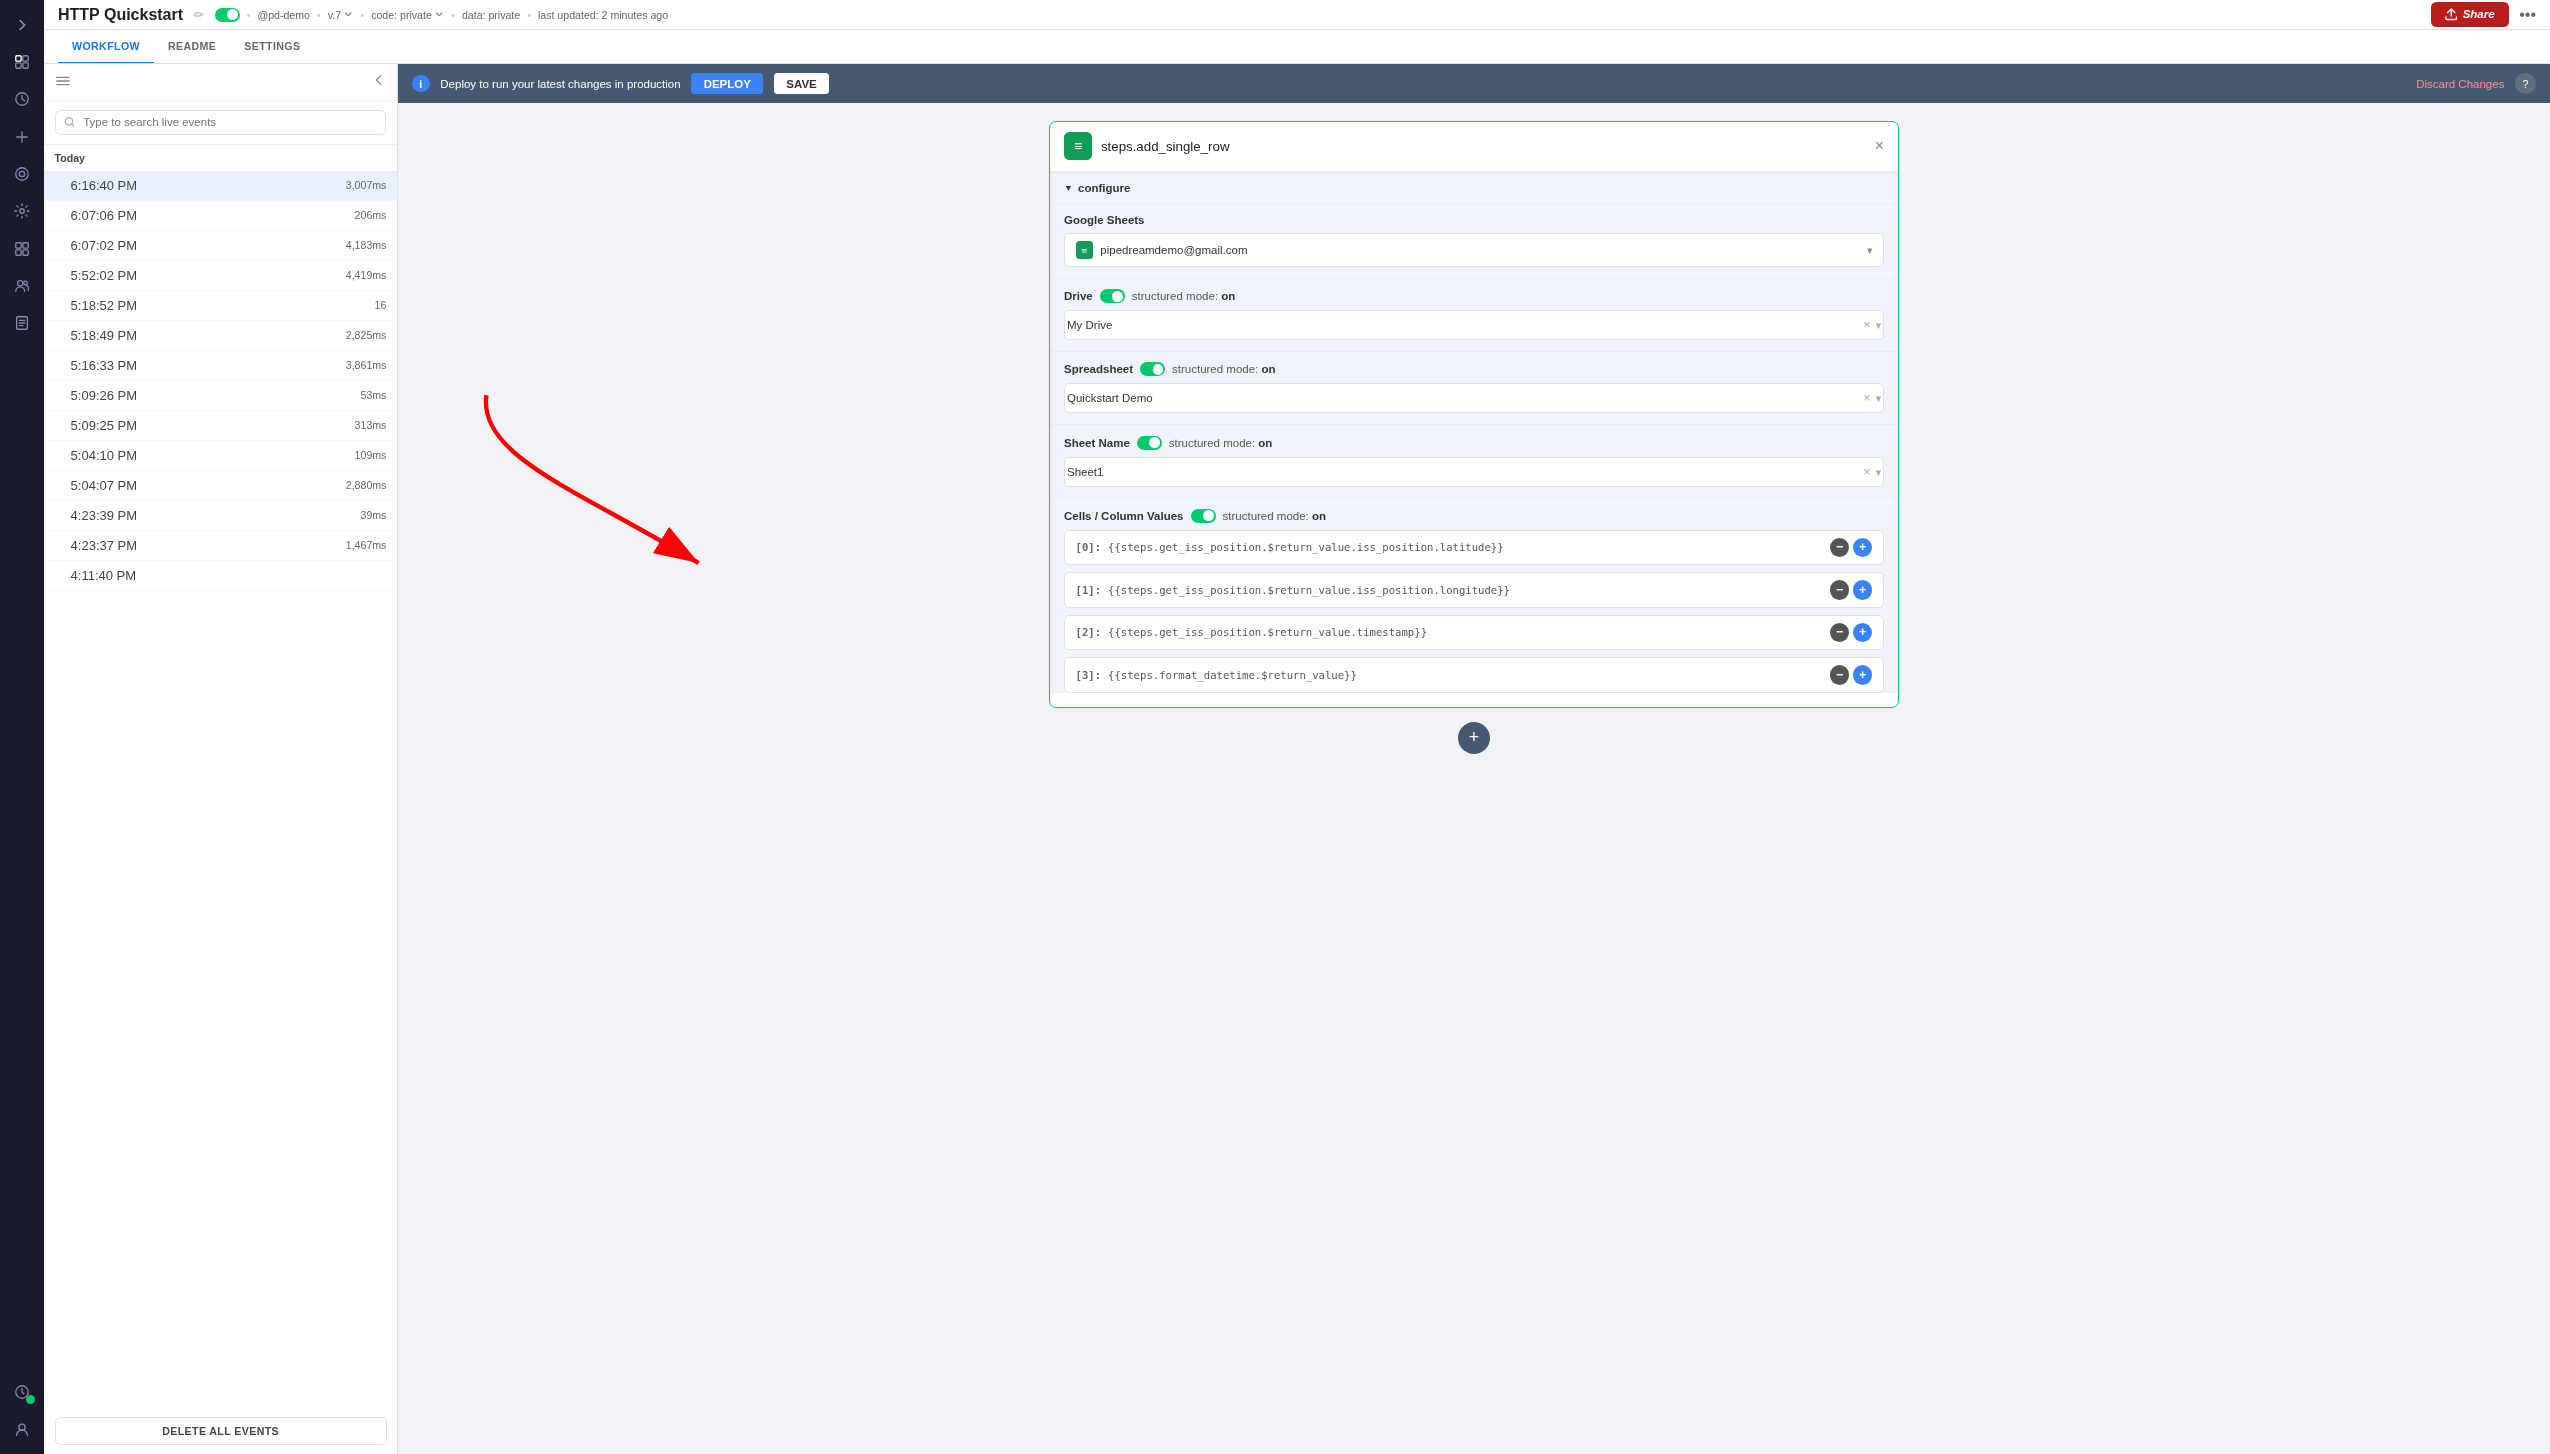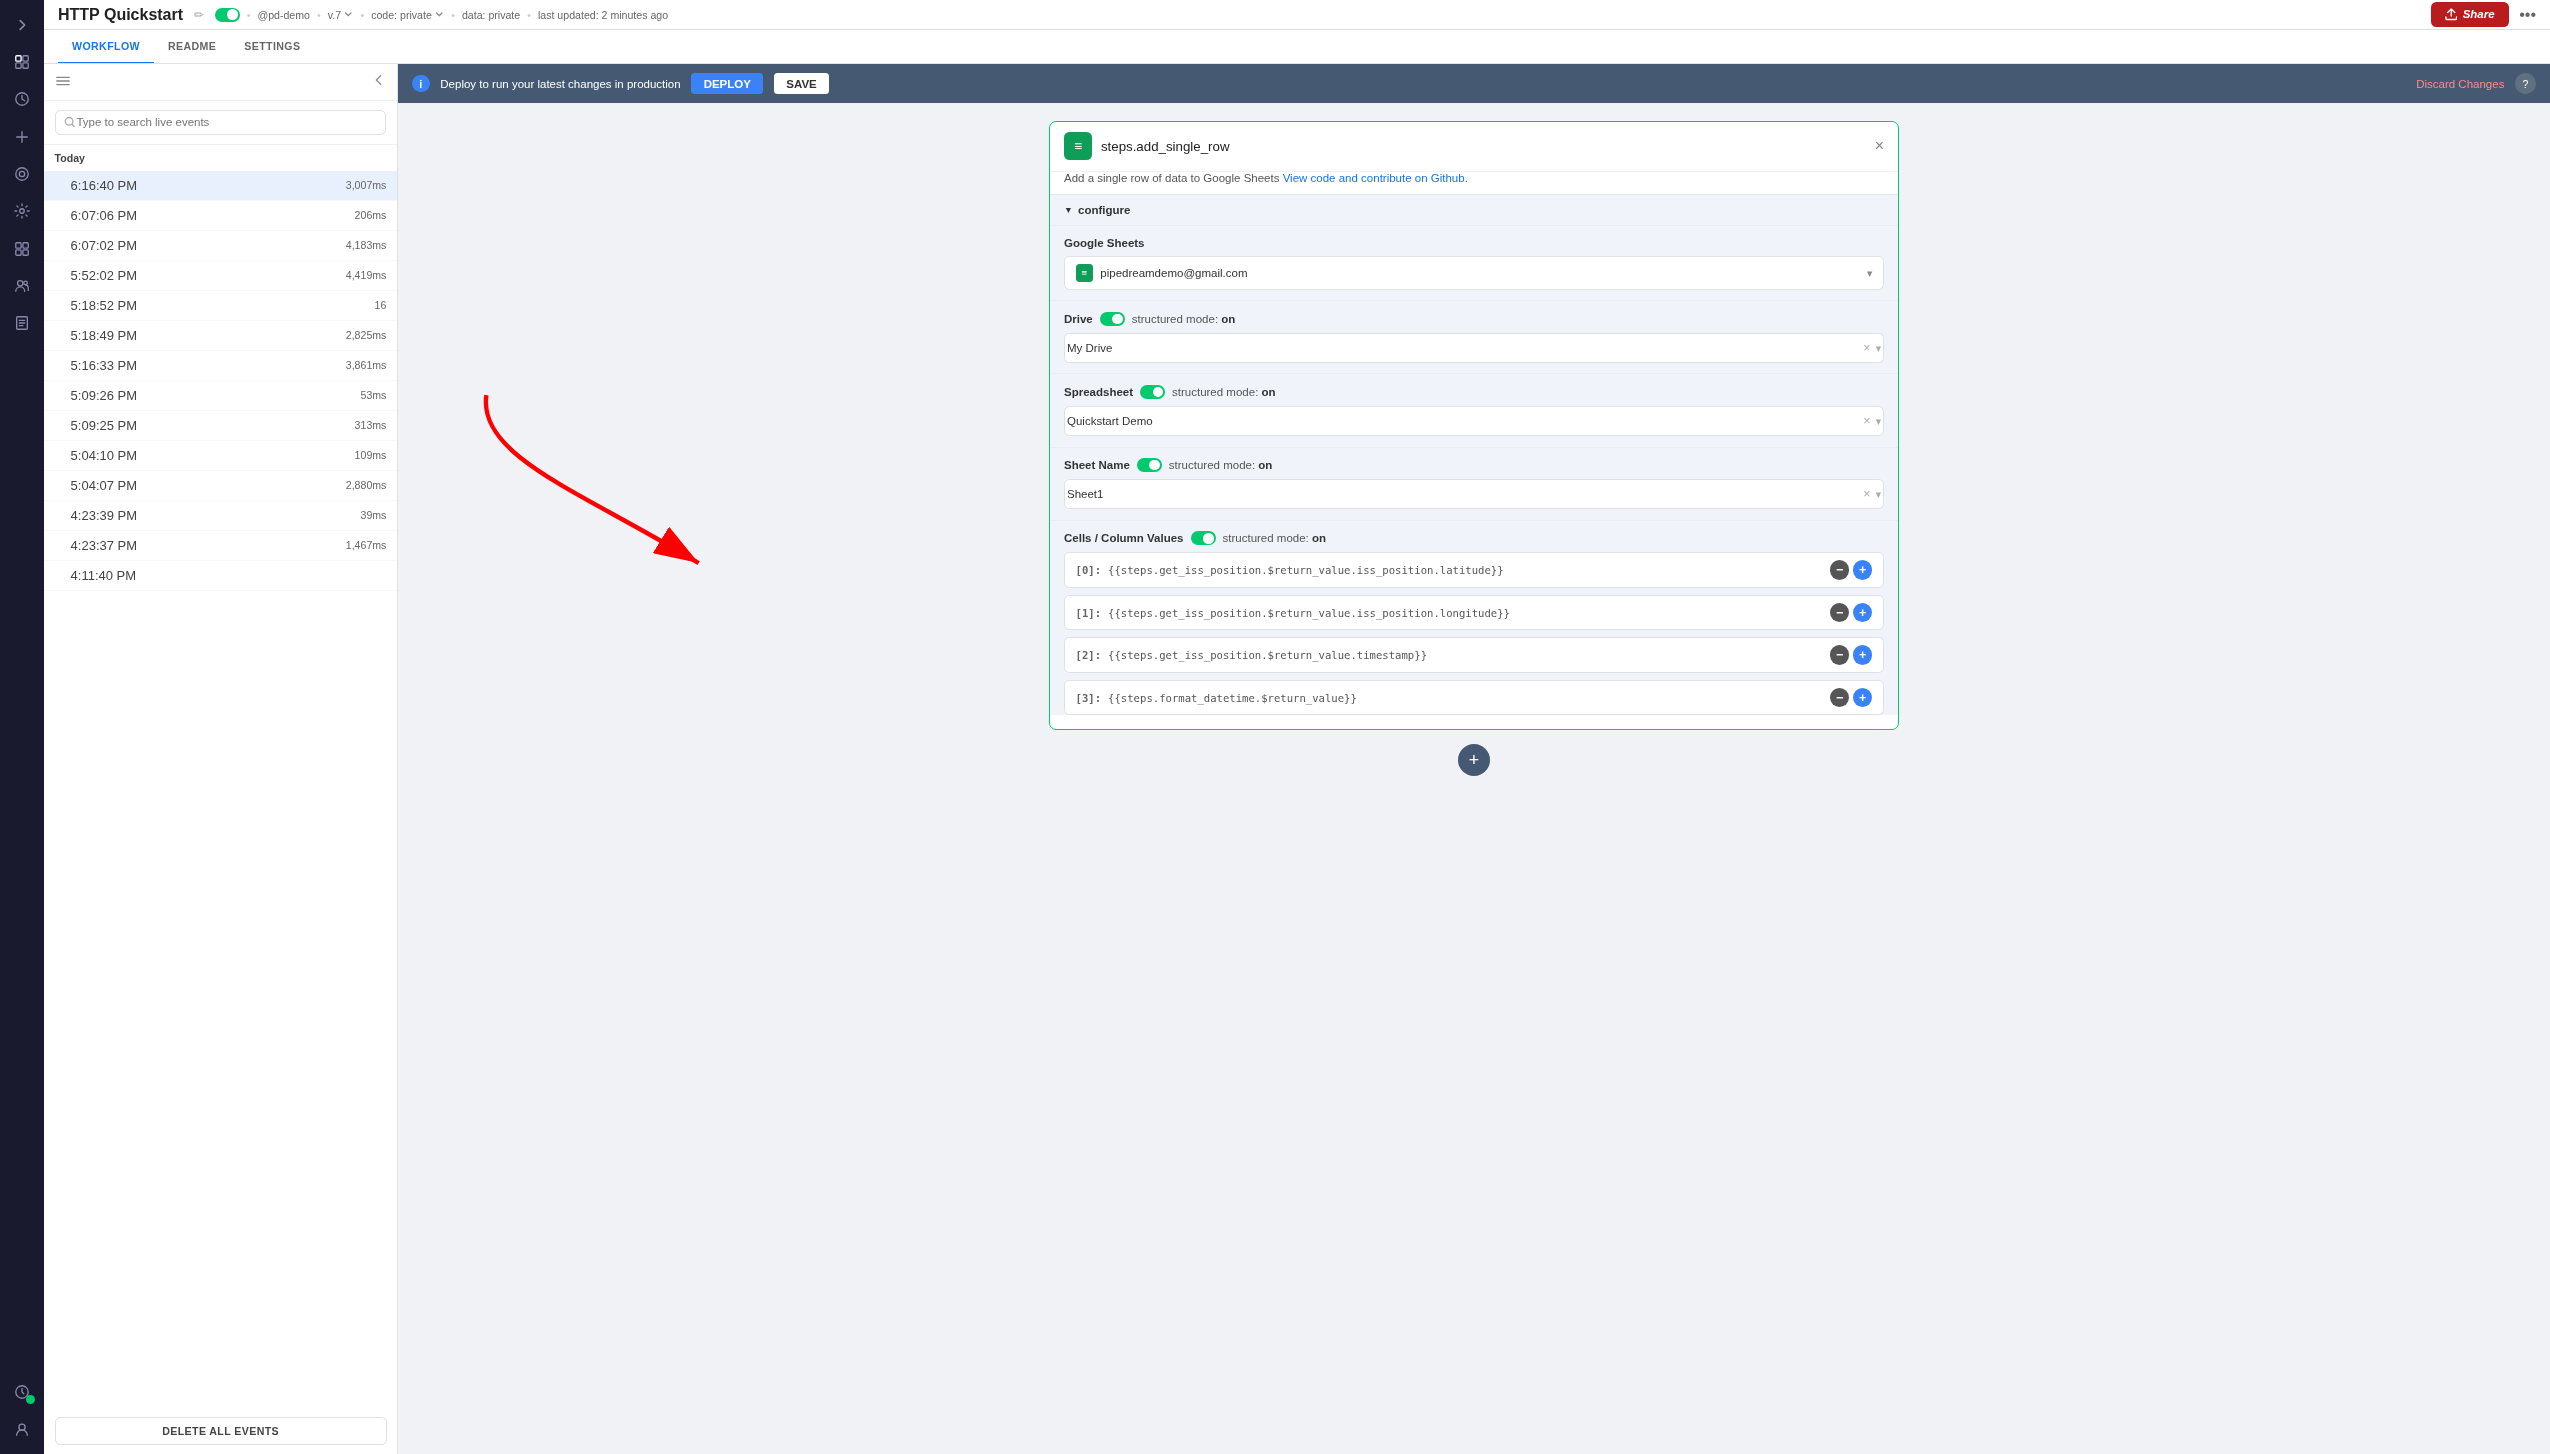--- a/index.html
+++ b/index.html
@@ -126,21 +126,21 @@
     }
     .left-panel-header .menu-icon { color: #888; }
     .left-panel-header .collapse-btn {
       margin-left: auto; background: none; border: none;
       color: #888; cursor: pointer; font-size: 14px;
     }
     .search-area { padding: 8.9px 10.6px; border-bottom: 0.9px solid #f0f0f0; }
     .search-input-wrap {
       display: flex; align-items: center;
       border: 0.9px solid #e0e0e0; border-radius: 5.3px;
-      padding: 5.3px 8.9px; background: #fff;
+      padding: 5.3px 8.9px; gap: 7px; background: #fff;
     }
     .search-input-wrap input {
       border: none; outline: none; font-size: 11.5px; color: #888;
       width: 100%; background: transparent;
     }
     .events-list { overflow-y: auto; flex: 1; }
     .events-section-header { padding: 7px 10.6px; font-size: 10.6px; font-weight: 600; color: #444; }
     .event-row {
       display: flex; align-items: center; justify-content: space-between;
       padding: 7px 10.6px; cursor: pointer; border-bottom: 0.9px solid #f8f8f8;
@@ -583,24 +583,20 @@
         </div>
 
         <div class="step-card">
           <div class="step-card-header">
             <div class="step-icon">
               <span class="gs-icon">≡</span>
             </div>
             <span class="step-name">steps.add_single_row</span>
             <button class="step-close">×</button>
           </div>
-          <div class="step-desc">
-            <span>Add a single row of data to Google Sheets</span>
-            <a href="#">View code and contribute on Github.</a>
-          </div>
 
           <div class="configure-section">
             <div class="configure-header">
               <span class="arrow">▼</span>
               <span>configure</span>
             </div>
 
             <div class="field-group">
               <div class="field-label">
                 <span>Google Sheets</span>

